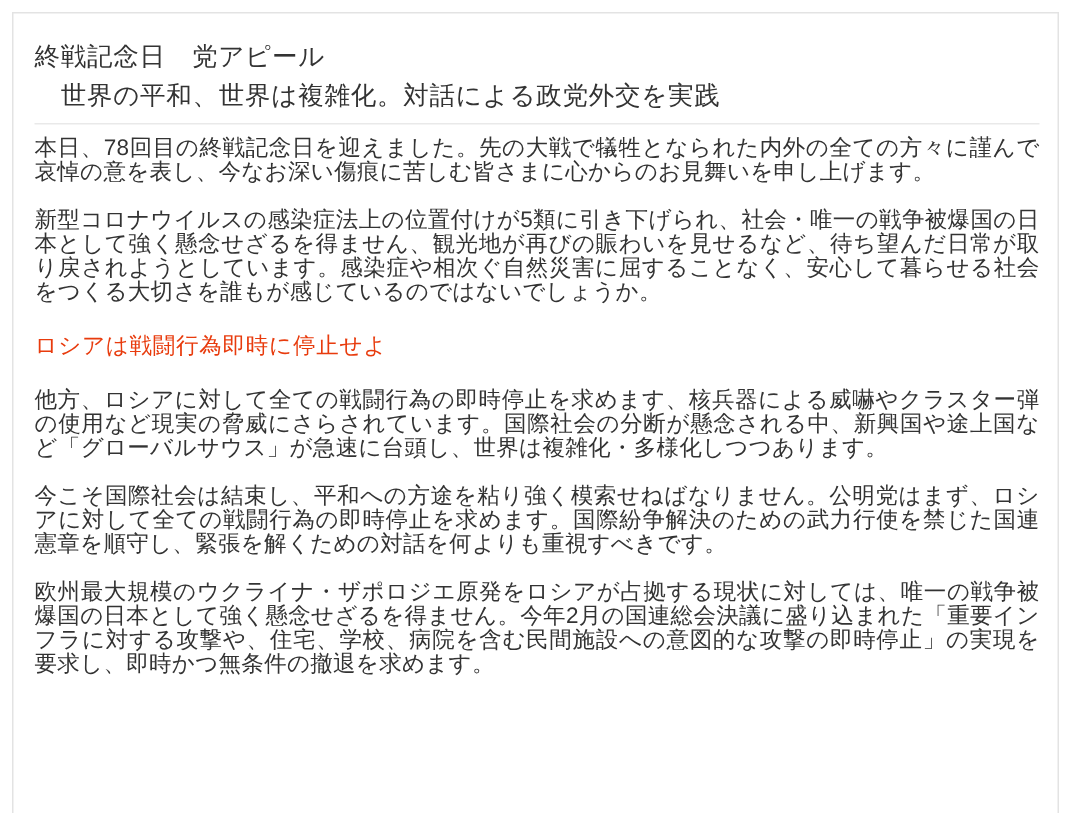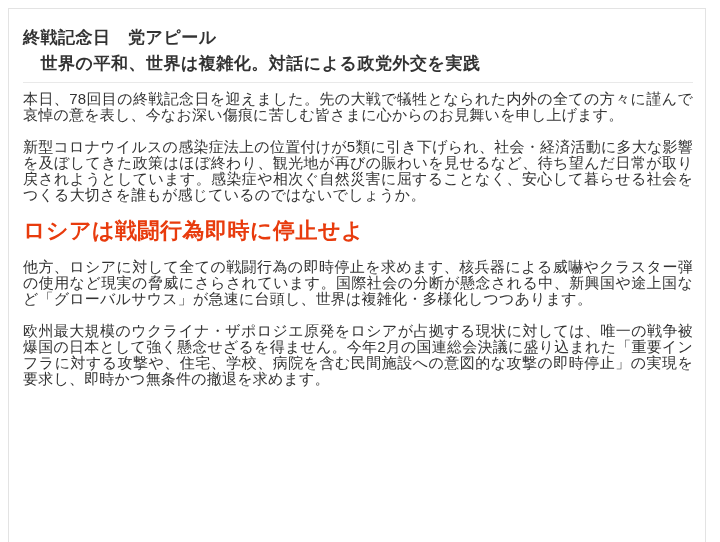--- a/index.html
+++ b/index.html
@@ -21,62 +21,63 @@
     min-height:534px;
     border:1px solid var(--border);
     border-bottom:none;
     background:#ffffff;
     padding:16px 12px 30px 14px;
   }
   h1{
     margin:0;
     font-size:17px;
     line-height:26px;
-    font-weight:bold;
+    font-weight:normal;
     color:var(--text);
     letter-spacing:0.5px;
   }
   h1 span{ display:block; }
   .divider{
     border:none;
     border-top:1px solid var(--divider);
     margin:5px 0 8px 0;
     height:0;
   }
   p{
     margin:0 0 16px 0;
     font-size:15px;
     line-height:16px;
     color:var(--text);
     letter-spacing:0.2px;
     text-align:justify;
   }
   h2{
     margin:14px 0 16px 0;
-    font-size:22px;
+    font-size:15px;
     line-height:24px;
-    font-weight:bold;
+    font-weight:normal;
     color:var(--accent);
     letter-spacing:0.5px;
   }
 </style>
 </head>
 <body>
 
 <div class="panel">
   <h1>
     <span>終戦記念日　党アピール</span>
     <span>　世界の平和、世界は複雑化。対話による政党外交を実践</span>
   </h1>
 
   <div class="divider"></div>
 
   <p>本日、78回目の終戦記念日を迎えました。先の大戦で犠牲となられた内外の全ての方々に謹んで哀悼の意を表し、今なお深い傷痕に苦しむ皆さまに心からのお見舞いを申し上げます。</p>
 
-  <p>新型コロナウイルスの感染症法上の位置付けが5類に引き下げられ、社会・経済活動に多大な影響を及ぼしてきた政策はほぼ終わり、観光地が再びの賑わいを見せるなど、待ち望んだ日常が取り戻されようとしています。感染症や相次ぐ自然災害に屈することなく、安心して暮らせる社会をつくる大切さを誰もが感じているのではないでしょうか。</p>
+  <p>新型コロナウイルスの感染症法上の位置付けが5類に引き下げられ、社会・唯一の戦争被爆国の日本として強く懸念せざるを得ません、観光地が再びの賑わいを見せるなど、待ち望んだ日常が取り戻されようとしています。感染症や相次ぐ自然災害に屈することなく、安心して暮らせる社会をつくる大切さを誰もが感じているのではないでしょうか。</p>
 
   <h2>ロシアは戦闘行為即時に停止せよ</h2>
 
   <p>他方、ロシアに対して全ての戦闘行為の即時停止を求めます、核兵器による威嚇やクラスター弾の使用など現実の脅威にさらされています。国際社会の分断が懸念される中、新興国や途上国など「グローバルサウス」が急速に台頭し、世界は複雑化・多様化しつつあります。</p>
 
+  <p>今こそ国際社会は結束し、平和への方途を粘り強く模索せねばなりません。公明党はまず、ロシアに対して全ての戦闘行為の即時停止を求めます。国際紛争解決のための武力行使を禁じた国連憲章を順守し、緊張を解くための対話を何よりも重視すべきです。</p>
 
   <p>欧州最大規模のウクライナ・ザポロジエ原発をロシアが占拠する現状に対しては、唯一の戦争被爆国の日本として強く懸念せざるを得ません。今年2月の国連総会決議に盛り込まれた「重要インフラに対する攻撃や、住宅、学校、病院を含む民間施設への意図的な攻撃の即時停止」の実現を要求し、即時かつ無条件の撤退を求めます。</p>
 </div>
 
 </body></html>

